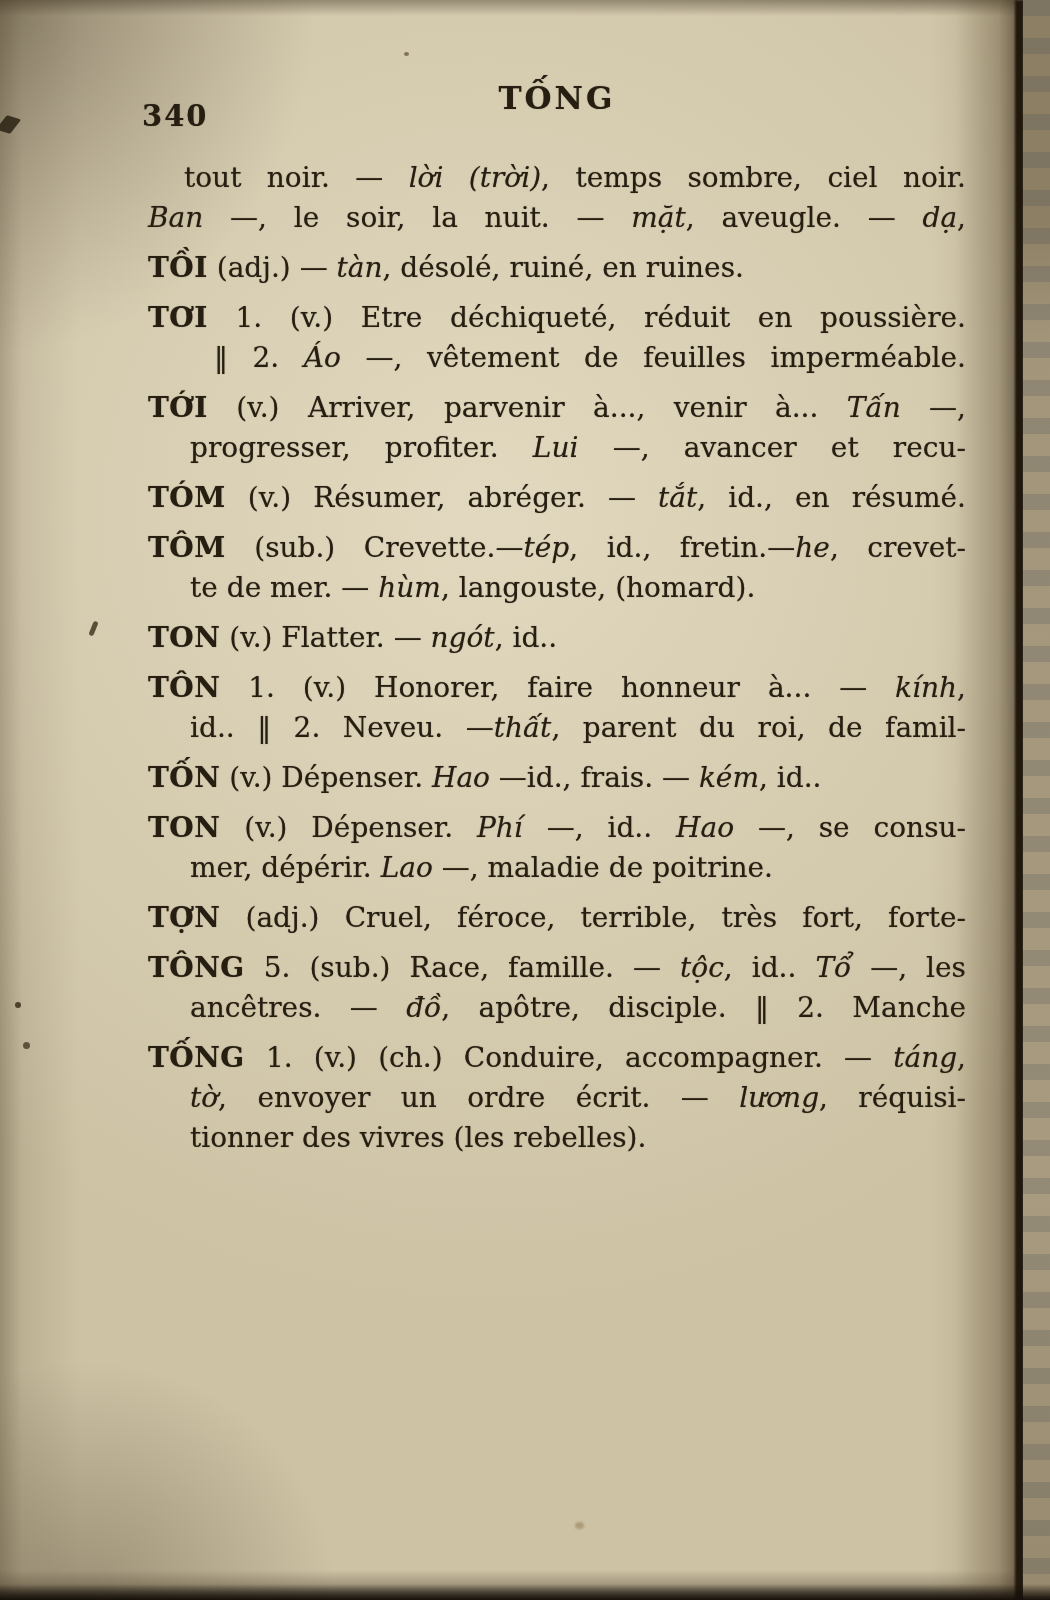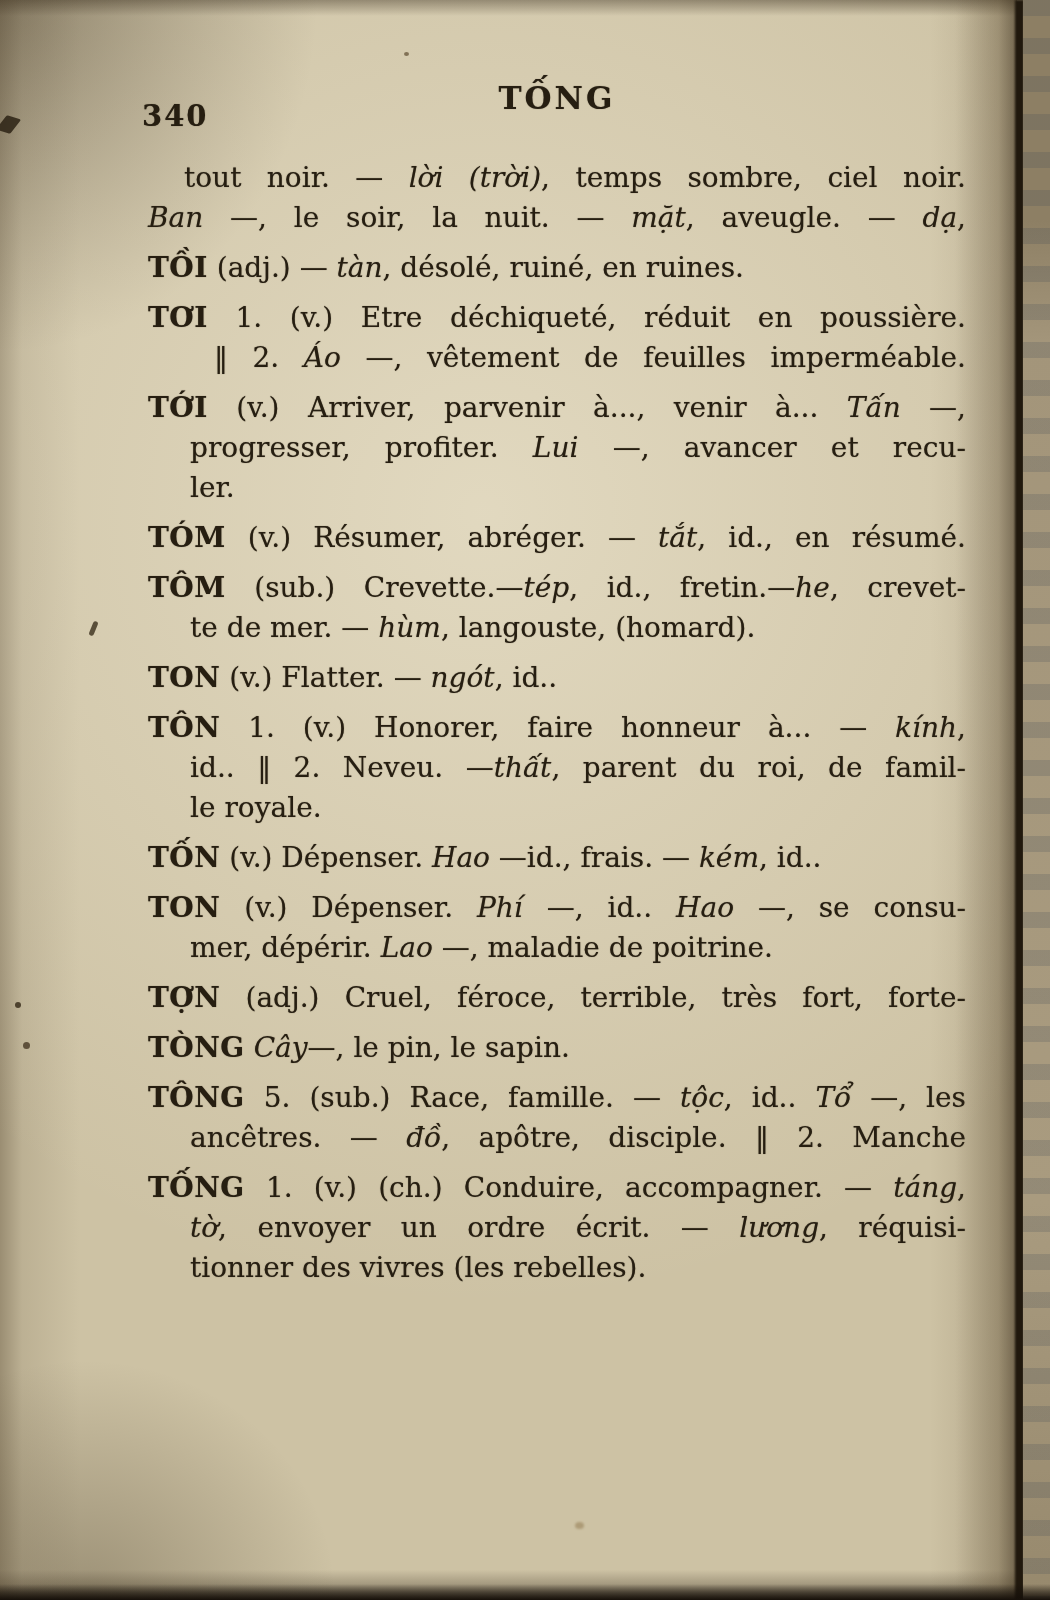--- a/index.html
+++ b/index.html
@@ -73,49 +73,44 @@
     <div class="entry">
         <div class="line ind-none"><span class="seg hw">TỒI</span><span class="seg"> (adj.) — </span><span class="seg i">tàn</span><span class="seg">, désolé, ruiné, en ruines.</span></div>
       </div>
     <div class="entry">
         <div class="line ind-none jl"><span class="seg hw">TƠI</span><span class="seg"> 1. (v.) Etre déchiqueté, réduit en poussière.</span></div>
         <div class="line ind-deep jl"><span class="seg">‖ 2. </span><span class="seg i">Áo</span><span class="seg"> —, vêtement de feuilles imperméable.</span></div>
       </div>
     <div class="entry">
         <div class="line ind-none jl"><span class="seg hw">TỚI</span><span class="seg"> (v.) Arriver, parvenir à..., venir à... </span><span class="seg i">Tấn</span><span class="seg"> —,</span></div>
         <div class="line ind-hang jl"><span class="seg">progresser, profiter. </span><span class="seg i">Lui</span><span class="seg"> —, avancer et recu-</span></div>
-        <div class="line ind-hang"><span class="seg">ler.</span></div>
       </div>
     <div class="entry">
         <div class="line ind-none jl"><span class="seg hw">TÓM</span><span class="seg"> (v.) Résumer, abréger. — </span><span class="seg i">tắt</span><span class="seg">, id., en résumé.</span></div>
       </div>
     <div class="entry">
         <div class="line ind-none jl"><span class="seg hw">TÔM</span><span class="seg"> (sub.) Crevette.—</span><span class="seg i">tép</span><span class="seg">, id., fretin.—</span><span class="seg i">he</span><span class="seg">, crevet-</span></div>
         <div class="line ind-hang"><span class="seg">te de mer. — </span><span class="seg i">hùm</span><span class="seg">, langouste, (homard).</span></div>
       </div>
     <div class="entry">
         <div class="line ind-none"><span class="seg hw">TON</span><span class="seg"> (v.) Flatter. — </span><span class="seg i">ngót</span><span class="seg">, id..</span></div>
       </div>
     <div class="entry">
         <div class="line ind-none jl"><span class="seg hw">TÔN</span><span class="seg"> 1. (v.) Honorer, faire honneur à... — </span><span class="seg i">kính</span><span class="seg">,</span></div>
         <div class="line ind-hang jl"><span class="seg">id.. ‖ 2. Neveu. —</span><span class="seg i">thất</span><span class="seg">, parent du roi, de famil-</span></div>
-        <div class="line ind-hang"><span class="seg">le royale.</span></div>
       </div>
     <div class="entry">
         <div class="line ind-none"><span class="seg hw">TỐN</span><span class="seg"> (v.) Dépenser. </span><span class="seg i">Hao</span><span class="seg"> —id., frais. — </span><span class="seg i">kém</span><span class="seg">, id..</span></div>
       </div>
     <div class="entry">
         <div class="line ind-none jl"><span class="seg hw">TON</span><span class="seg"> (v.) Dépenser. </span><span class="seg i">Phí</span><span class="seg"> —, id.. </span><span class="seg i">Hao</span><span class="seg"> —, se consu-</span></div>
         <div class="line ind-hang"><span class="seg">mer, dépérir. </span><span class="seg i">Lao</span><span class="seg"> —, maladie de poitrine.</span></div>
       </div>
     <div class="entry">
         <div class="line ind-none jl"><span class="seg hw">TỢN</span><span class="seg"> (adj.) Cruel, féroce, terrible, très fort, forte-</span></div>
-      </div>
-    <div class="entry">
-        <div class="line ind-none"><span class="seg hw">TÒNG</span><span class="seg"> </span><span class="seg i">Cây</span><span class="seg">—, le pin, le sapin.</span></div>
       </div>
     <div class="entry">
         <div class="line ind-none jl"><span class="seg hw">TÔNG</span><span class="seg"> 5. (sub.) Race, famille. — </span><span class="seg i">tộc</span><span class="seg">, id.. </span><span class="seg i">Tổ</span><span class="seg"> —, les</span></div>
         <div class="line ind-hang jl"><span class="seg">ancêtres. — </span><span class="seg i">đồ</span><span class="seg">, apôtre, disciple. ‖ 2. Manche</span></div>
       </div>
     <div class="entry">
         <div class="line ind-none jl"><span class="seg hw">TỐNG</span><span class="seg"> 1. (v.) (ch.) Conduire, accompagner. — </span><span class="seg i">táng</span><span class="seg">,</span></div>
         <div class="line ind-hang jl"><span class="seg i">tờ</span><span class="seg">, envoyer un ordre écrit. — </span><span class="seg i">lương</span><span class="seg">, réquisi-</span></div>
         <div class="line ind-hang"><span class="seg">tionner des vivres (les rebelles).</span></div>
       </div>

